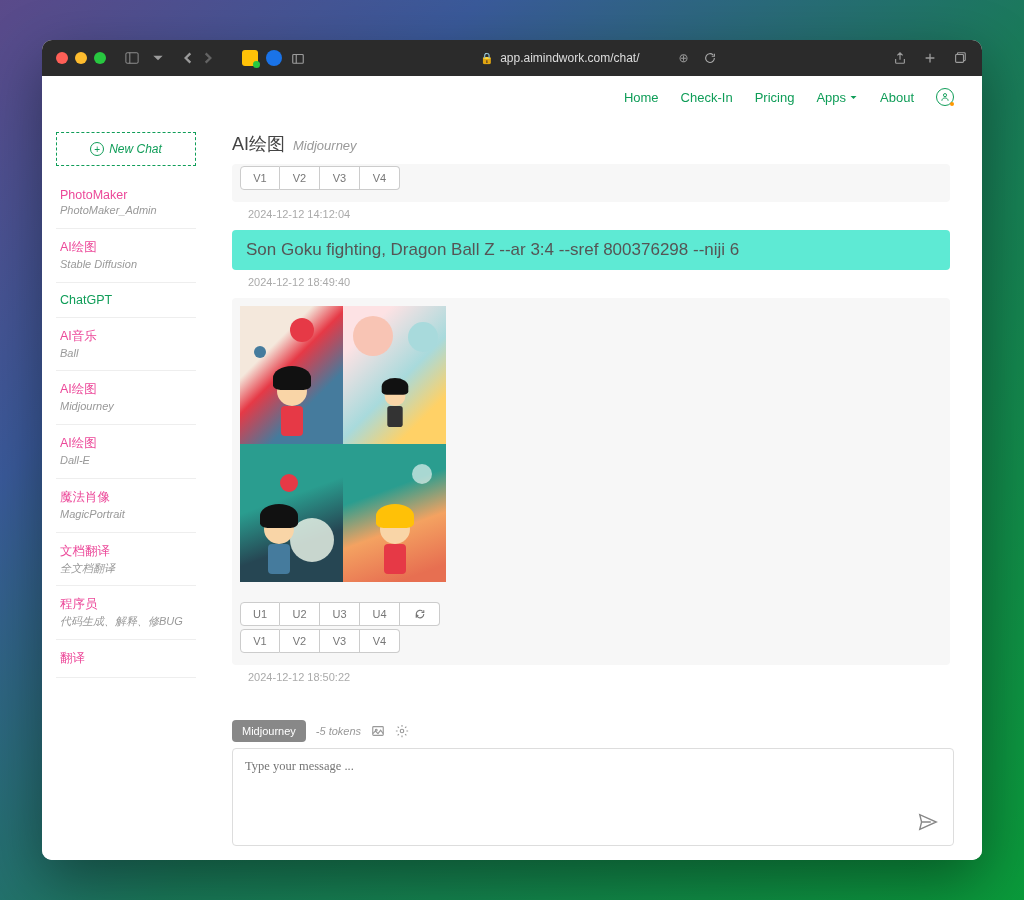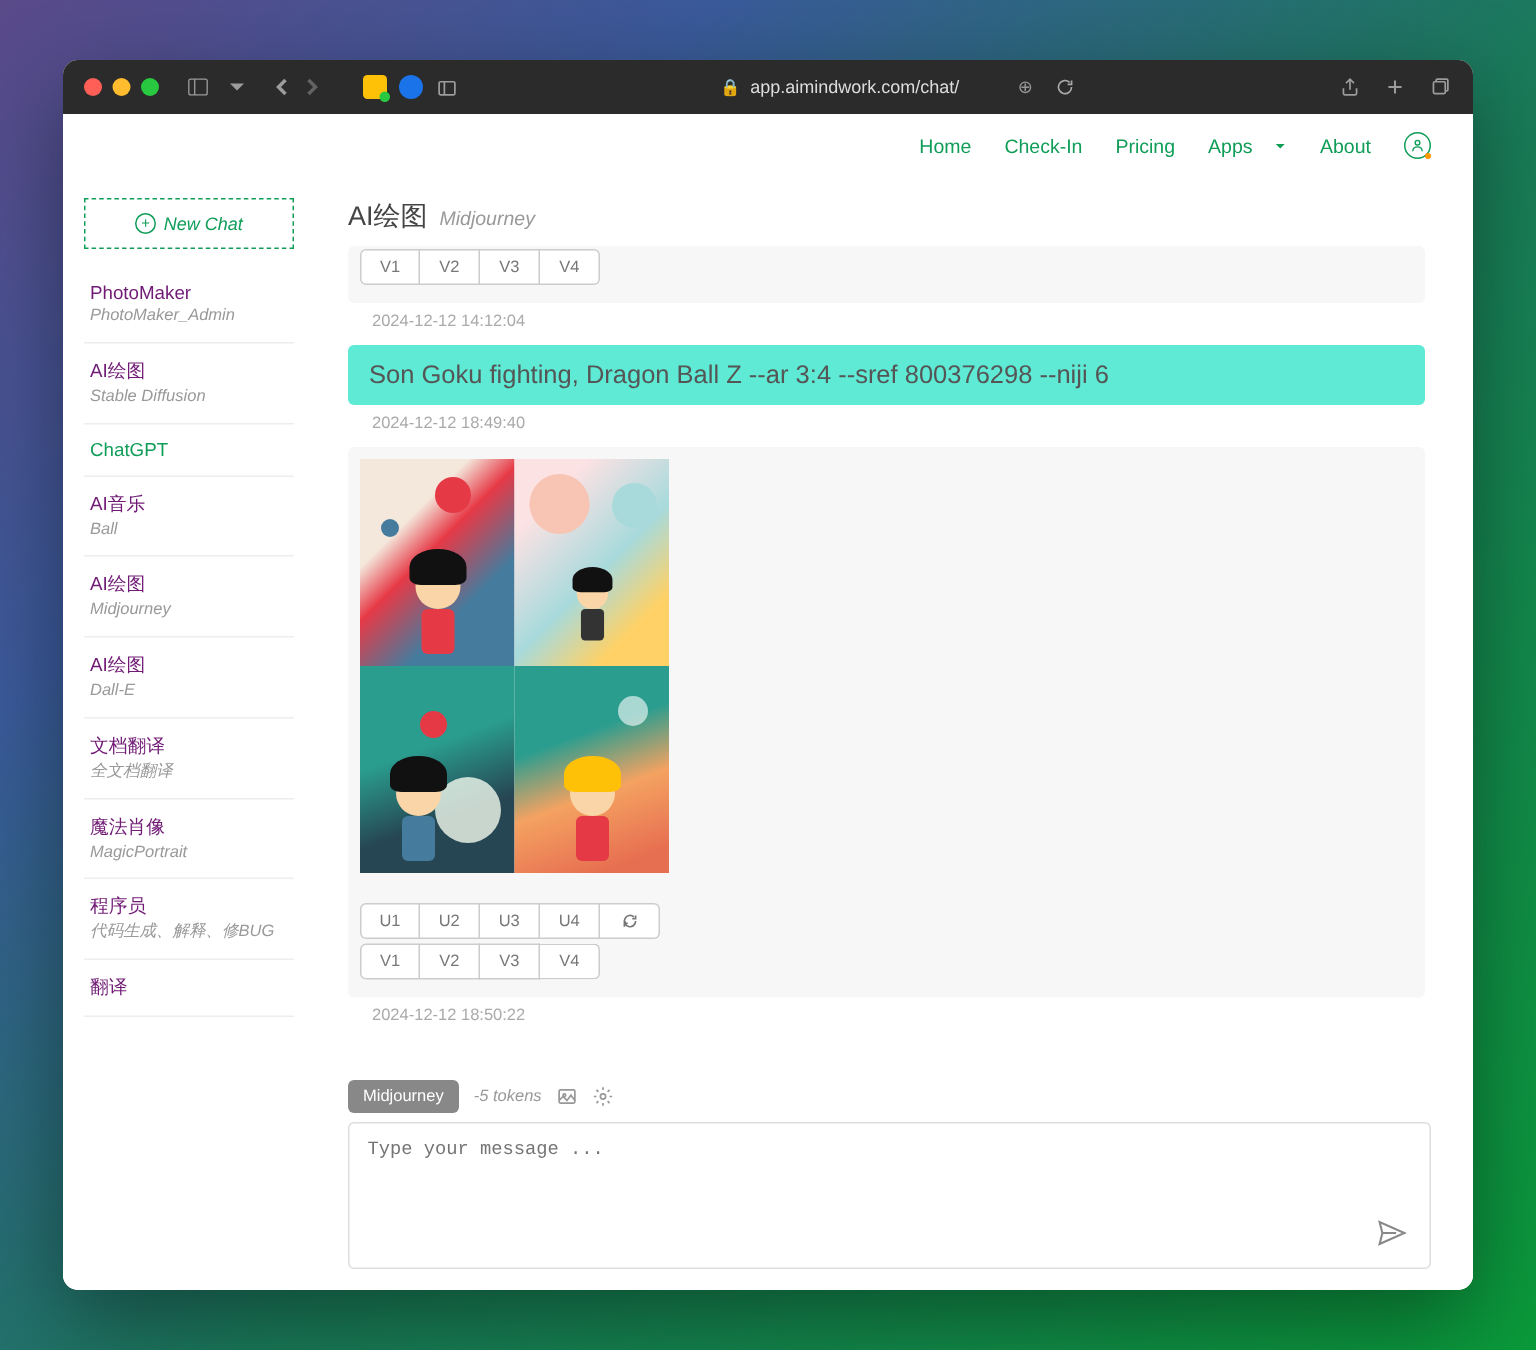--- a/index.html
+++ b/index.html
@@ -29,31 +29,31 @@
 .badge-icons{display:flex;gap:8px;margin-left:18px;}
 .badge-lb{width:16px;height:16px;border-radius:3px;}
 .url-bar{flex:1;display:flex;align-items:center;justify-content:center;gap:6px;font-size:12px;color:#ddd;}
 .url-lock{font-size:11px;}
 .url-right{display:flex;gap:10px;margin-left:30px;}
 .tb-right{display:flex;gap:14px;margin-left:auto;}
 
 .app-content{flex:1;display:flex;flex-direction:column;background:#fff;overflow:hidden;}
 .top-nav{height:42px;display:flex;align-items:center;justify-content:flex-end;padding:0 28px;gap:22px;font-size:13px;}
 .top-nav a{color:#0f9d58;text-decoration:none;}
-.top-nav .apps{display:flex;align-items:center;gap:14px;}
+.top-nav .apps{display:flex;align-items:center;gap:3px;}
 .user-ic{width:18px;height:18px;border:1px solid #0f9d58;border-radius:50%;position:relative;display:flex;align-items:center;justify-content:center;}
 .user-ic::after{content:"";width:4px;height:4px;background:#ff9800;border-radius:50%;position:absolute;bottom:-1px;right:-1px;}
 
 .main{flex:1;display:flex;overflow:hidden;}
 .sidebar{width:168px;padding:14px 0 0 14px;overflow-y:auto;}
 .new-chat{border:1px dashed #0f9d58;height:34px;display:flex;align-items:center;justify-content:center;gap:5px;color:#0f9d58;font-size:12px;font-style:italic;cursor:default;margin-right:14px;margin-bottom:12px;}
 .plus-ic{width:14px;height:14px;border:1px solid #0f9d58;border-radius:50%;display:flex;align-items:center;justify-content:center;font-size:10px;font-style:normal;}
 .sb-item{padding:10px 4px 10px 4px;border-bottom:1px solid #eee;margin-right:14px;cursor:default;}
 .sb-item.active .sb-title{color:#0f9d58;font-weight:500;}
-.sb-title{font-size:12.5px;color:#701a75;}
+.sb-title{font-size:12.5px;color:#ec4899;}
 .sb-sub{font-size:11px;color:#999;font-style:italic;margin-top:2px;line-height:1.25;}
 
 .chat{flex:1;padding:14px 28px 0 22px;display:flex;flex-direction:column;overflow:hidden;}
 .chat-head{display:flex;align-items:baseline;gap:8px;margin-bottom:8px;}
 .chat-title{font-size:18px;color:#444;}
 .chat-sub{font-size:13px;color:#999;font-style:italic;}
 .chat-scroll{flex:1;overflow-y:auto;padding-right:4px;}
 
 .btn-row{display:flex;gap:0;margin-bottom:4px;margin-top:20px;}
 .btn-row button{width:40px;height:24px;border:1px solid #ccc;background:#fff;color:#777;font-size:11px;display:flex;align-items:center;justify-content:center;}
@@ -68,21 +68,21 @@
 .img-grid{display:grid;grid-template-columns:103px 103px;grid-template-rows:138px 138px;gap:0;width:206px;margin-bottom:8px;}
 .gen-img{background:#4fb3a9;position:relative;overflow:hidden;}
 .refresh-btn{width:40px;}
 
 .composer{border-top:0;padding-top:6px;padding-bottom:14px;}
 .comp-tags{display:flex;align-items:center;gap:10px;margin-bottom:6px;}
 .model-tag{background:#888;color:#fff;font-size:11px;padding:5px 10px;border-radius:4px;}
 .token-info{font-size:11px;color:#999;font-style:italic;}
 .comp-ic{width:14px;height:14px;color:#999;}
 .composer-box{border:1px solid #ddd;border-radius:4px;height:98px;padding:10px 12px;position:relative;}
-.composer-box textarea{width:100%;height:100%;border:none;outline:none;resize:none;font-size:12.5px;color:#666;font-family:Liberation Mono, monospace;}
+.composer-box textarea{width:100%;height:100%;border:none;outline:none;resize:none;font-size:12.5px;color:#666;font-family:Liberation Serif, serif;}
 .send-btn{position:absolute;right:14px;bottom:12px;width:22px;height:22px;color:#888;}
 
 
 .c1{background:linear-gradient(135deg,#f4e8dc 30%,#e63946 45%,#457b9d 70%);}
 .c2{background:linear-gradient(135deg,#fde2e4 20%,#a8dadc 55%,#ffd166 80%);}
 .c3{background:linear-gradient(160deg,#2a9d8f 40%,#264653 70%);}
 .c4{background:linear-gradient(160deg,#2a9d8f 35%,#f4a261 60%,#e76f51 90%);}
 .char{position:absolute;bottom:8px;left:50%;transform:translateX(-50%);}
 .char .head{width:30px;height:30px;background:#f9d5a7;border-radius:50%;position:relative;}
 .char .hair{position:absolute;top:-10px;left:-4px;width:38px;height:24px;background:#111;border-radius:50% 50% 20% 20%;}
@@ -212,26 +212,26 @@
           </div>
         <div class="sb-item">
             <div class="sb-title">AI绘图</div>
             <div class="sb-sub">Midjourney</div>
           </div>
         <div class="sb-item">
             <div class="sb-title">AI绘图</div>
             <div class="sb-sub">Dall-E</div>
           </div>
         <div class="sb-item">
+            <div class="sb-title">魔法肖像</div>
+            <div class="sb-sub">MagicPortrait</div>
+          </div>
+        <div class="sb-item">
             <div class="sb-title">文档翻译</div>
             <div class="sb-sub">全文档翻译</div>
-          </div>
-        <div class="sb-item">
-            <div class="sb-title">魔法肖像</div>
-            <div class="sb-sub">MagicPortrait</div>
           </div>
         <div class="sb-item">
             <div class="sb-title">程序员</div>
             <div class="sb-sub">代码生成、解释、修BUG</div>
           </div>
         <div class="sb-item">
             <div class="sb-title">翻译</div>
           </div>
       </div>
 

